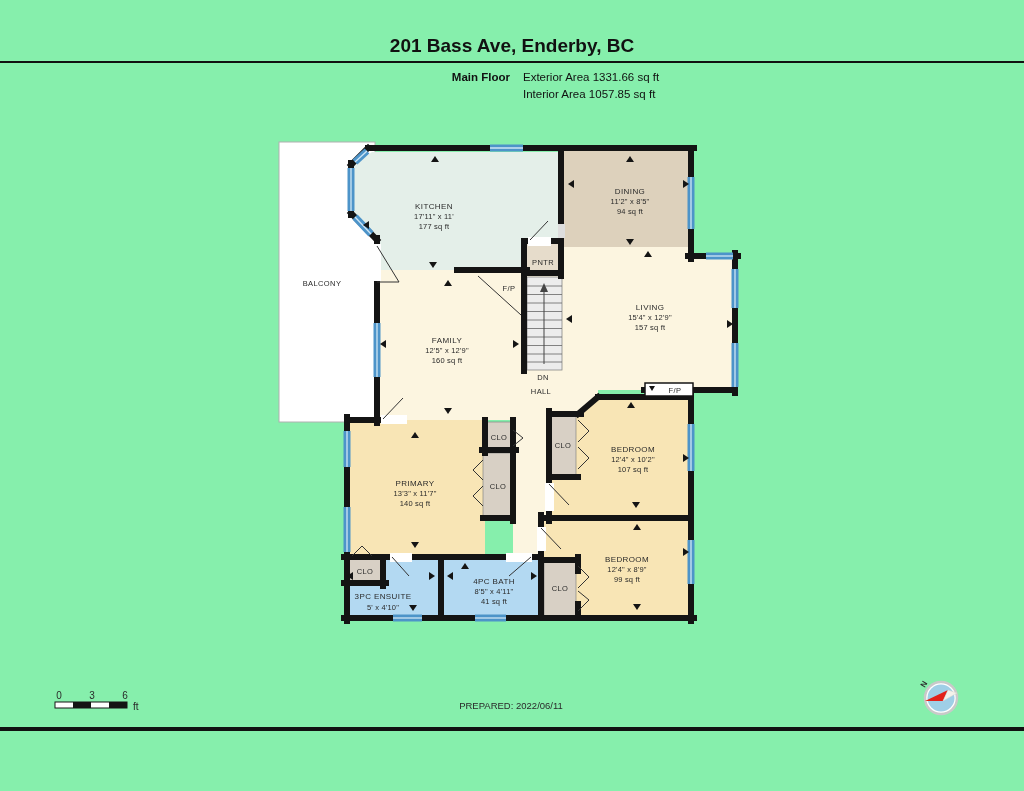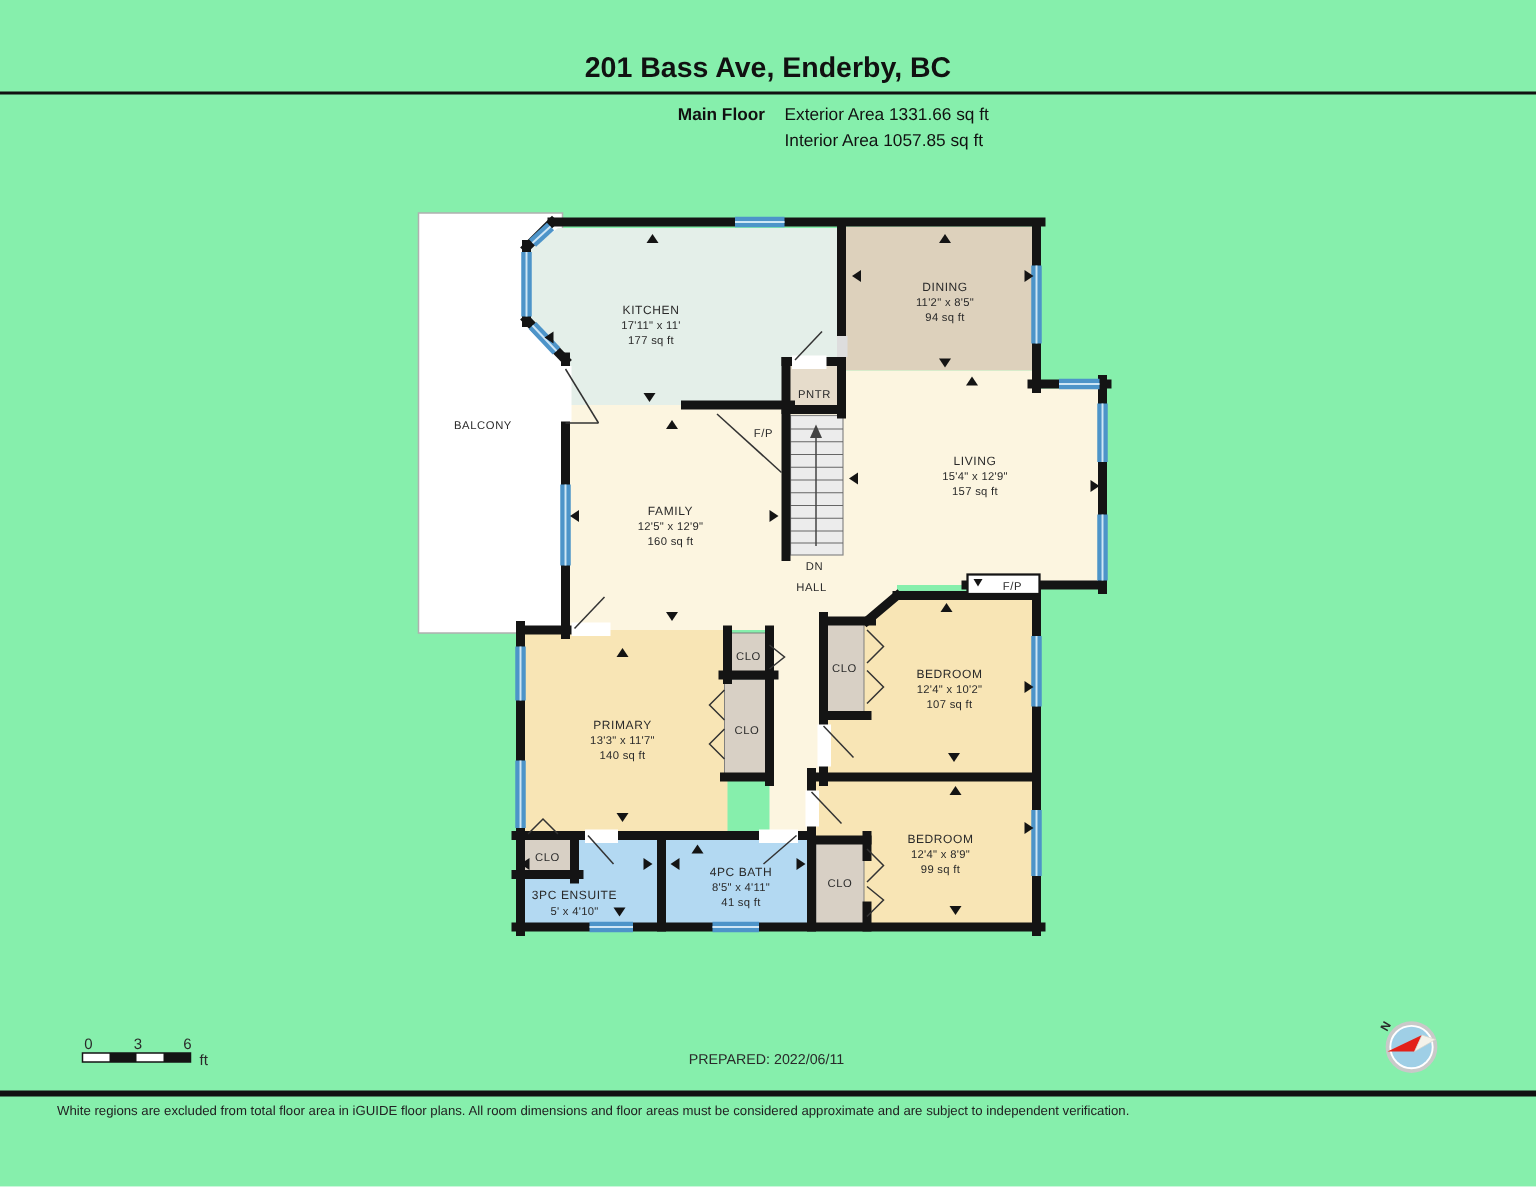--- a/index.html
+++ b/index.html
@@ -284,14 +284,13 @@
     <g>
       <circle cx="941" cy="698" r="16" fill="#ffffff" stroke="#c9c9c9" stroke-width="2.5"></circle>
       <circle cx="941" cy="698" r="13.5" fill="#9fcfe6"></circle>
       <polygon points="925,701 948,690 943,701" fill="#e32119"></polygon>
       <polygon points="957,693 943,701 948,690" fill="#f4f2ea" stroke="#d8d5cc" stroke-width="0.5"></polygon>
       <text x="923" y="689" font-size="8" font-weight="bold" transform="rotate(-60 923 687)">N</text>
     </g>
   </svg>
 
   <div class="footerbar"></div>
-  <div class="footertext">White regions are excluded from total floor area in iGUIDE floor plans. All room dimensions and floor areas must be considered approximate and are subject to independent verification.</div>
 </div>
 
 </body></html>

